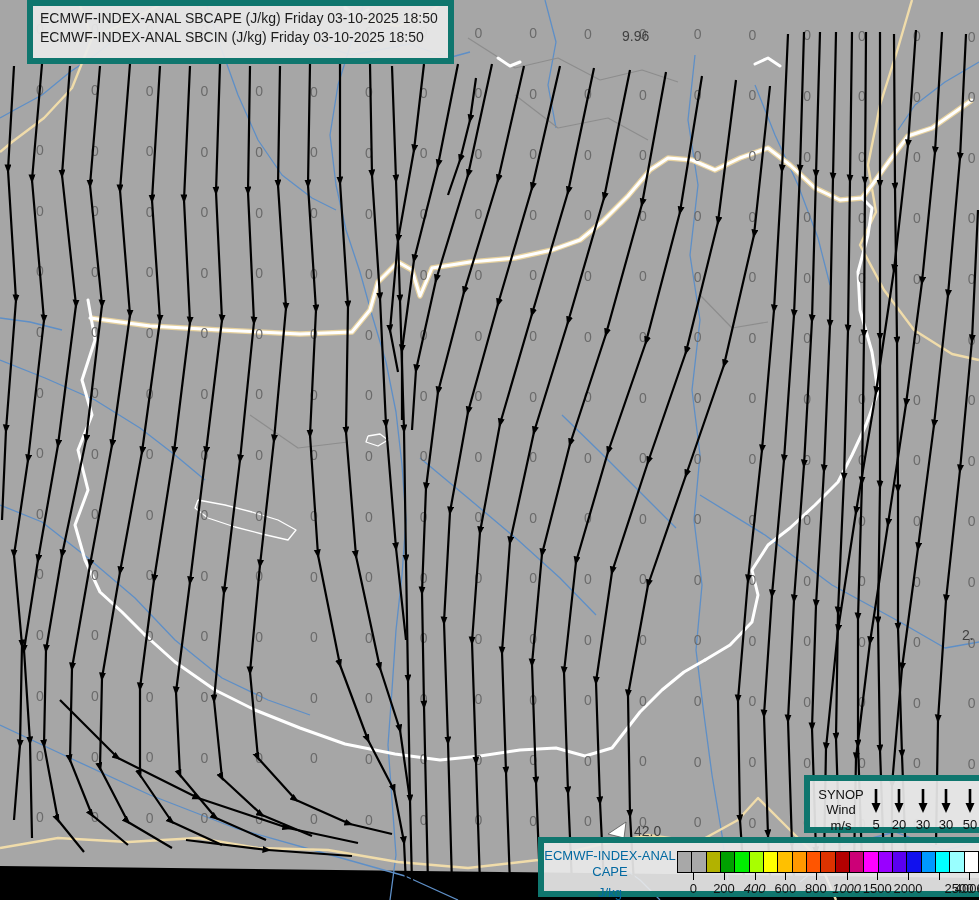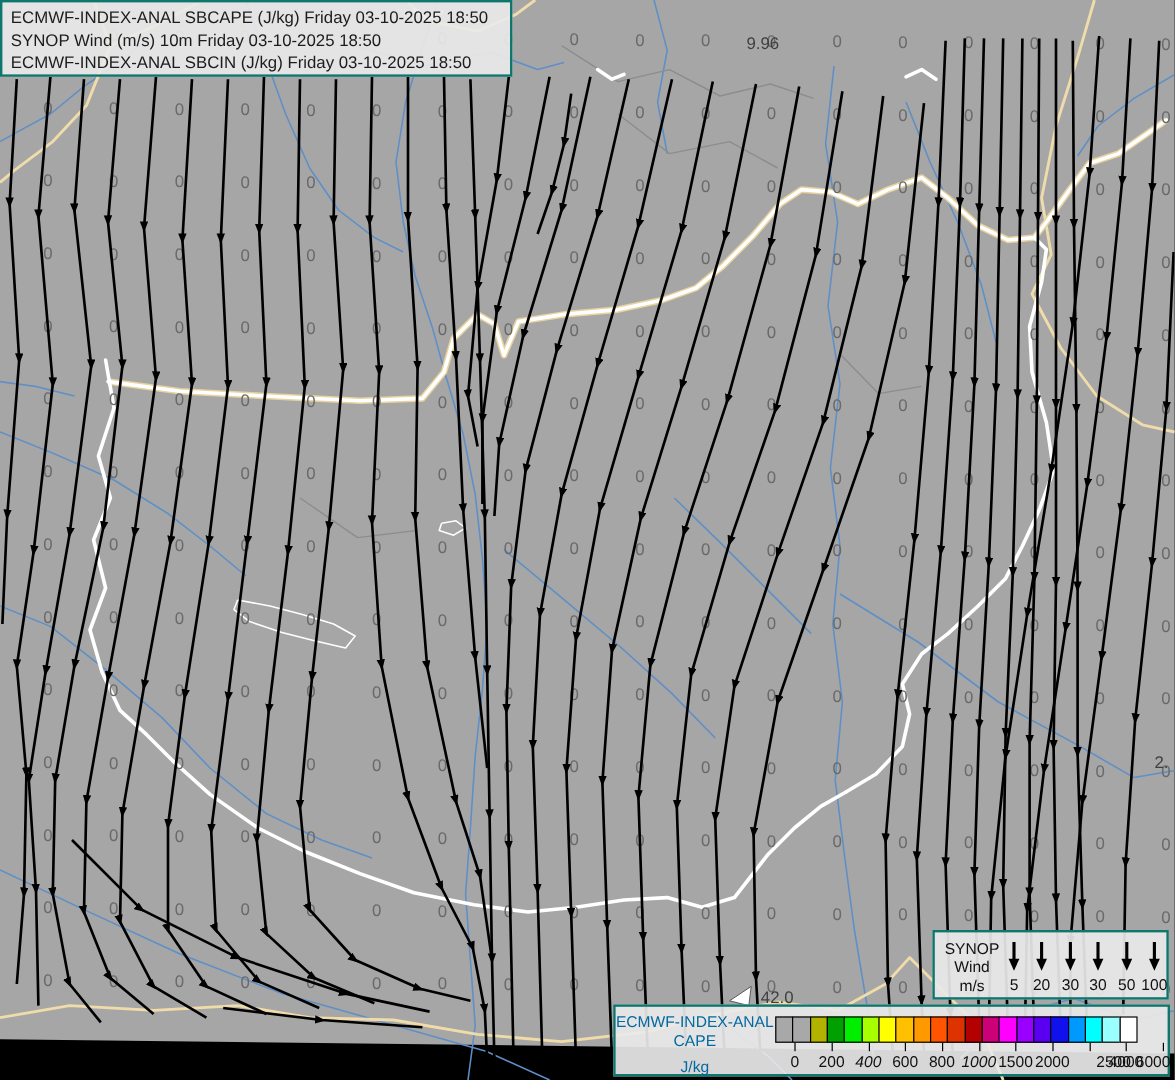--- a/index.html
+++ b/index.html
@@ -1,20 +1,20 @@
 <!DOCTYPE html>
 <html><head>
 <meta charset="utf-8">
 <style>
   html,body{margin:0;padding:0;background:#000;}
   #stage{position:relative;width:979px;height:900px;overflow:hidden;
          font-family:"Liberation Sans",sans-serif;background:#a6a6a6;}
   svg{position:absolute;left:0;top:0;}
   .overlay-box{position:absolute;background:rgba(233,233,233,0.92);
-               border:2px solid #0f766e;box-sizing:border-box;color:#1c1c1c;}
+               border:6px solid #0f766e;box-sizing:border-box;color:#1c1c1c;margin-left:27px;}
   #title-box{left:0;top:0;width:427px;height:64px;padding:3px 7px;}
   #title-box .tline{font-size:14px;line-height:19px;white-space:nowrap;}
   #wind-legend{left:777px;top:775px;width:197px;height:58px;}
   .wl-label{position:absolute;left:0;width:62px;text-align:center;
             font-size:13px;color:#111;}
   .wl-arrow{position:absolute;top:7px;width:14px;height:26px;}
   .wl-speed{position:absolute;top:36px;width:30px;text-align:center;
             font-size:13px;color:#111;}
   #cape-legend{left:511px;top:837px;width:464px;height:60px;}
   .cl-label{position:absolute;left:0;width:132px;text-align:center;
@@ -385,21 +385,20 @@
         <polyline points="942,32 935,152 922,282 906,404 888,524 870,642 856,758 854,866" fill="none" stroke="#000000" stroke-width="2.2" stroke-linejoin="round" marker-mid="url(#arrowhead)"></polyline>
         <polyline points="966,34 960,158 948,295 934,425 918,548 902,668 892,785 892,868" fill="none" stroke="#000000" stroke-width="2.2" stroke-linejoin="round" marker-mid="url(#arrowhead)"></polyline>
         <polyline points="978,210 972,340 960,470 946,600 938,720 936,845" fill="none" stroke="#000000" stroke-width="2.2" stroke-linejoin="round" marker-mid="url(#arrowhead)"></polyline>
         <polyline points="60,700 118,758 198,798 288,828 358,843" fill="none" stroke="#000000" stroke-width="2.2" stroke-linejoin="round" marker-mid="url(#arrowhead)"></polyline>
         <polyline points="186,840 268,850 352,856" fill="none" stroke="#000000" stroke-width="2.2" stroke-linejoin="round" marker-mid="url(#arrowhead)"></polyline>
       </g>
   </svg>
 
   <div id="title-box" class="overlay-box">
     <div class="tline">ECMWF-INDEX-ANAL SBCAPE (J/kg) Friday 03-10-2025 18:50</div>
-    <div class="tline">SYNOP Wind (m/s) 10m Friday 03-10-2025 18:50</div>
     <div class="tline">ECMWF-INDEX-ANAL SBCIN (J/kg) Friday 03-10-2025 18:50</div>
   </div>
 
   <div id="wind-legend" class="overlay-box">
     <div class="wl-label" style="top:6px">SYNOP</div>
     <div class="wl-label" style="top:21px">Wind</div>
     <div class="wl-label" style="top:37px">m/s</div>
     <div id="wl-arrows">
         <svg class="wl-arrow" viewBox="0 0 14 26" style="left: 59px;">
           <line x1="7" y1="1" x2="7" y2="17" stroke="#000" stroke-width="2.6"></line>

